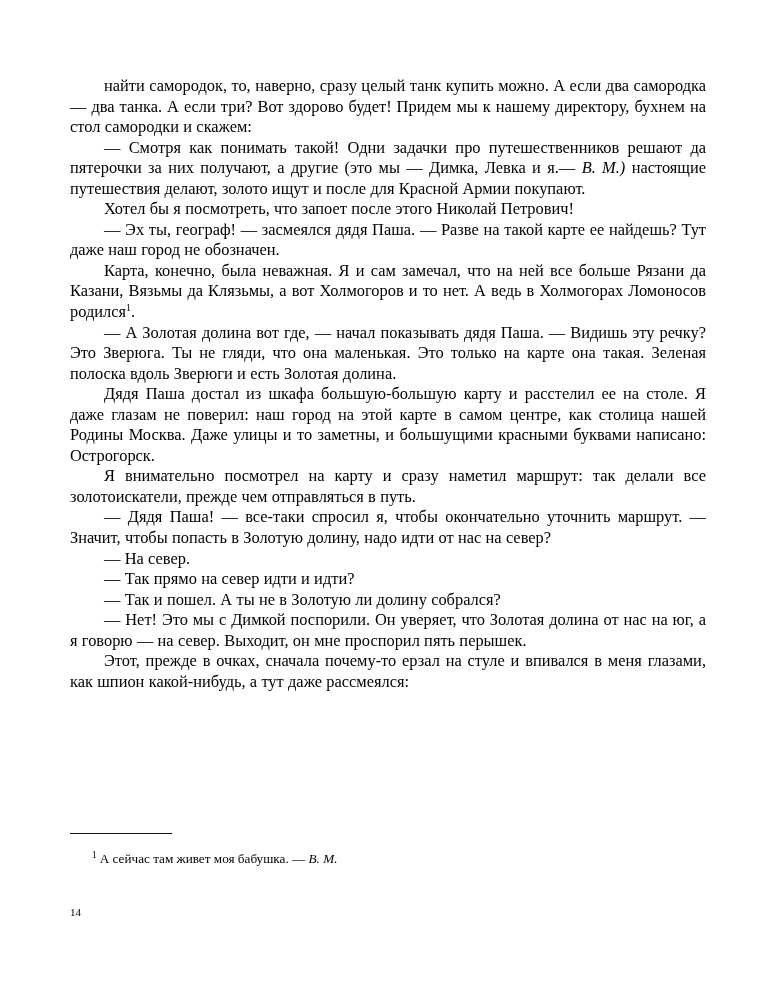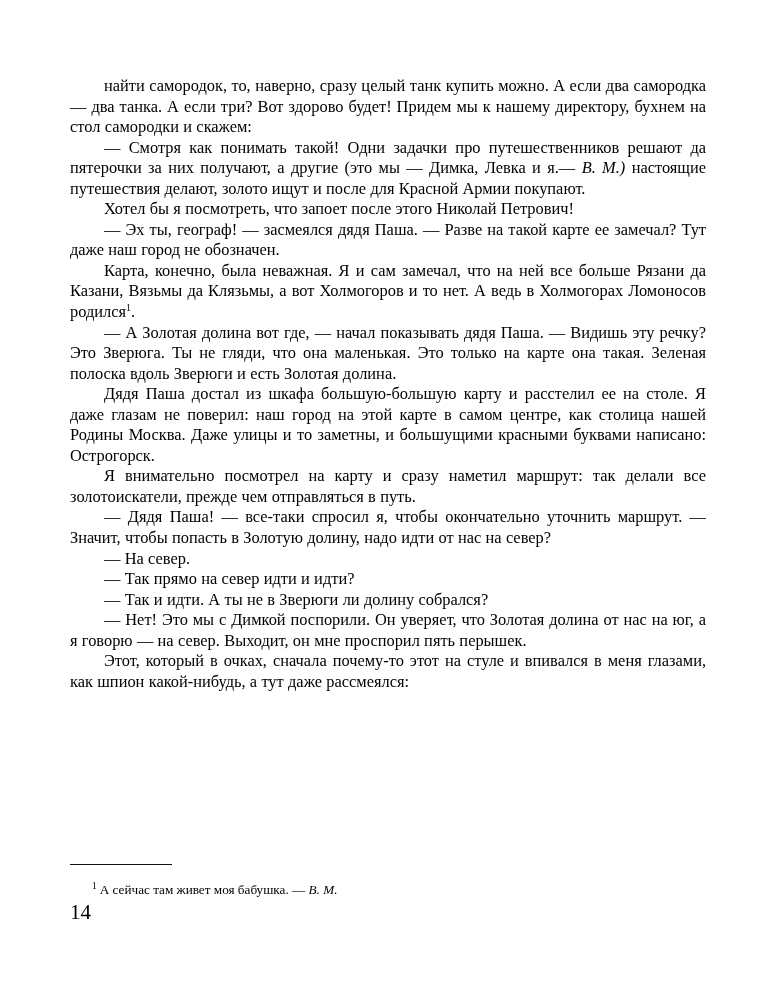--- a/index.html
+++ b/index.html
@@ -54,21 +54,21 @@
 
   sup.fn {
     font-size: 10px;
     vertical-align: super;
     line-height: 0;
   }
 
   .footnote-area {
     position: absolute;
     left: 70px;
-    top: 864px;
+    top: 833px;
     width: 636px;
   }
 
   .footnote-rule {
     width: 102px;
     height: 0;
     border-top: 1.6px solid #111111;
     margin: 0 0 16px 0;
   }
 
@@ -84,60 +84,60 @@
     font-size: 9.5px;
     vertical-align: super;
     line-height: 0;
     margin-right: 3px;
   }
 
   .page-number {
     position: absolute;
     left: 70px;
     top: 903px;
-    font-size: 21px;
+    font-size: 11px;
     line-height: 18px;
   }
 </style>
 </head>
 <body>
 
 <div class="page">
 
   <div class="text-block">
 
     <p class="para">найти самородок, то, наверно, сразу целый танк купить можно. А если два самородка — два танка. А если три? Вот здорово будет! Придем мы к нашему директору, бухнем на стол самородки и скажем:</p>
 
     <p class="para dialogue"><span>— Смотря как понимать такой! Одни задачки про путешественников решают да пятерочки за них получают, а другие (это мы — Димка, Левка и я.— </span><em class="auth">В. М.)</em><span> настоящие путешествия делают, золото ищут и после для Красной Армии покупают.</span></p>
 
     <p class="para">Хотел бы я посмотреть, что запоет после этого Николай Петрович!</p>
 
 
 
-    <p class="para dialogue">— Эх ты, географ! — засмеялся дядя Паша. — Разве на такой карте ее замечал? Тут даже наш город не обозначен.</p>
+    <p class="para dialogue">— Эх ты, географ! — засмеялся дядя Паша. — Разве на такой карте ее найдешь? Тут даже наш город не обозначен.</p>
 
     <p class="para"><span>Карта, конечно, была неважная. Я и сам замечал, что на ней все больше Рязани да Казани, Вязьмы да Клязьмы, а вот Холмогоров и то нет. А ведь в Холмогорах Ломоносов родился</span><sup class="fn">1</sup><span>.</span></p>
 
     <p class="para dialogue">— А Золотая долина вот где, — начал показывать дядя Паша. — Видишь эту речку? Это Зверюга. Ты не гляди, что она маленькая. Это только на карте она такая. Зеленая полоска вдоль Зверюги и есть Золотая долина.</p>
 
     <p class="para">Дядя Паша достал из шкафа большую-большую карту и расстелил ее на столе. Я даже глазам не поверил: наш город на этой карте в самом центре, как столица нашей Родины Москва. Даже улицы и то заметны, и большущими красными буквами написано: Острогорск.</p>
 
     <p class="para">Я внимательно посмотрел на карту и сразу наметил маршрут: так делали все золотоискатели, прежде чем отправляться в путь.</p>
 
     <p class="para dialogue">— Дядя Паша! — все-таки спросил я, чтобы окончательно уточнить маршрут. — Значит, чтобы попасть в Золотую долину, надо идти от нас на север?</p>
 
     <p class="para dialogue">— На север.</p>
 
     <p class="para dialogue">— Так прямо на север идти и идти?</p>
 
-    <p class="para dialogue">— Так и идти. А ты не в Зверюги ли долину собрался?</p>
+    <p class="para dialogue">— Так и пошел. А ты не в Золотую ли долину собрался?</p>
 
     <p class="para dialogue">— Нет! Это мы с Димкой поспорили. Он уверяет, что Золотая долина от нас на юг, а я говорю — на север. Выходит, он мне проспорил пять перышек.</p>
 
-    <p class="para">Этот, который в очках, сначала почему-то этот на стуле и впивался в меня глазами, как шпион какой-нибудь, а тут даже рассмеялся:</p>
+    <p class="para">Этот, прежде в очках, сначала почему-то ерзал на стуле и впивался в меня глазами, как шпион какой-нибудь, а тут даже рассмеялся:</p>
 
   </div>
 
   <div class="footnote-area">
     <div class="footnote-rule"></div>
     <p class="footnote-text"><sup class="fnmark">1</sup><span>А сейчас там живет моя бабушка. — </span><em class="auth">В. М.</em></p>
   </div>
 
   <div class="page-number">14</div>
 

